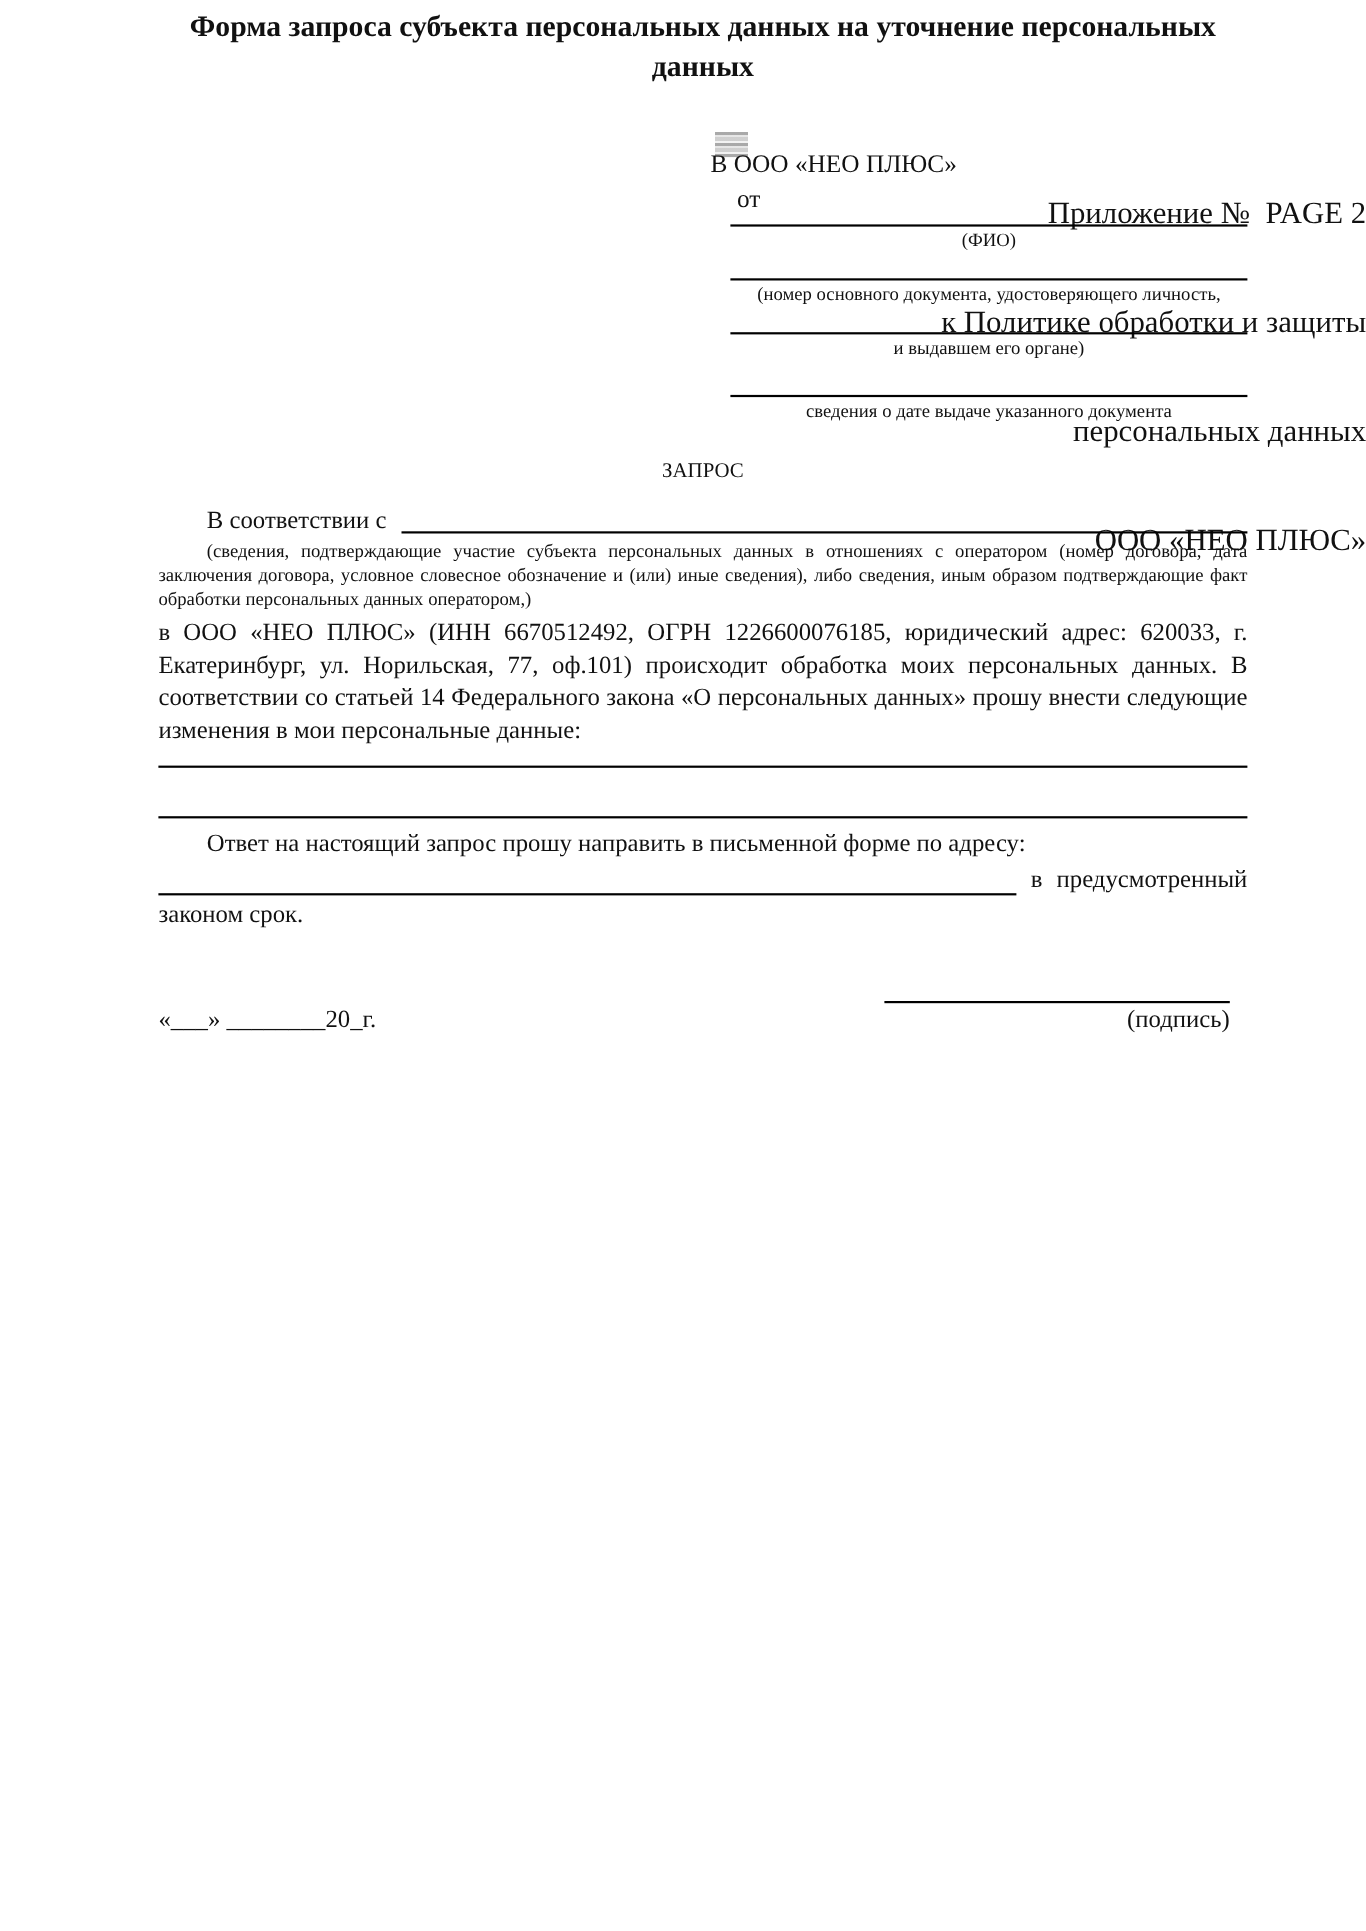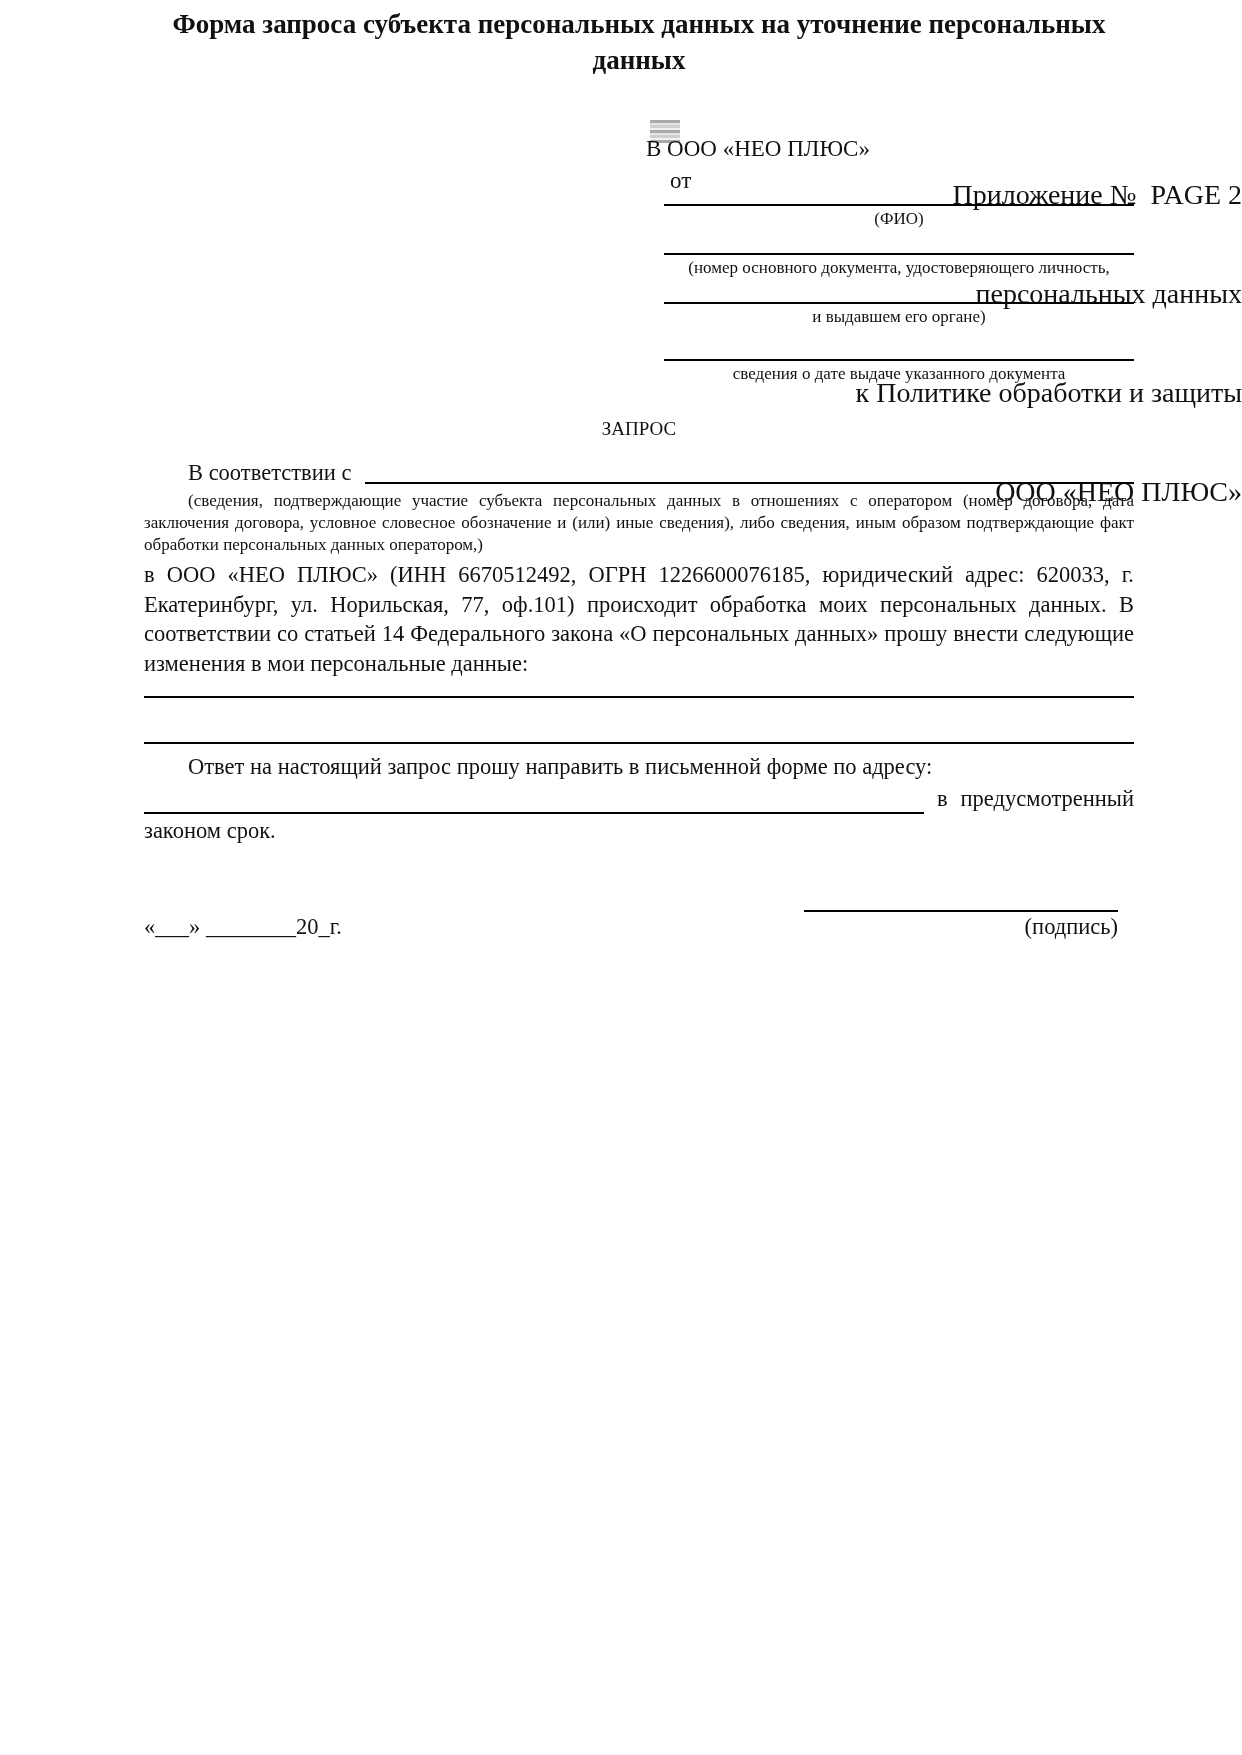--- a/index.html
+++ b/index.html
@@ -75,21 +75,21 @@
     padding-top: 2px;
   }
   .request-heading {
     margin-top: 30px;
     text-align: center;
     font-size: 19px;
     line-height: 30px;
   }
   .lead-row {
     display: flex;
-    align-items: flex-start;
+    align-items: center;
     margin-top: 14px;
     font-size: 22.5px;
     line-height: 30px;
   }
   .lead-text { padding-left: 44px; white-space: pre; }
   .lead-blank {
     flex: 1;
     border-bottom: 2px solid #000;
     margin-left: 8px;
     margin-bottom: 3px;
@@ -160,22 +160,22 @@
 </style>
 </head>
 <body>
 
 <div class="page">
 
   <span class="field-artifact"></span>
 
   <div class="header-block">
     <div>Приложение №  PAGE 2</div>
+    <div>к Политике обработки и защиты</div>
     <div>персональных данных</div>
-    <div>к Политике обработки и защиты</div>
     <div>ООО «НЕО ПЛЮС»</div>
   </div>
 
   <div class="content">
 
     <div class="title">Форма запроса субъекта персональных данных на уточнение персональных данных</div>
 
     <div class="addressee">
       <div>В ООО «НЕО ПЛЮС»</div>
       <div class="addr-from">от</div>

